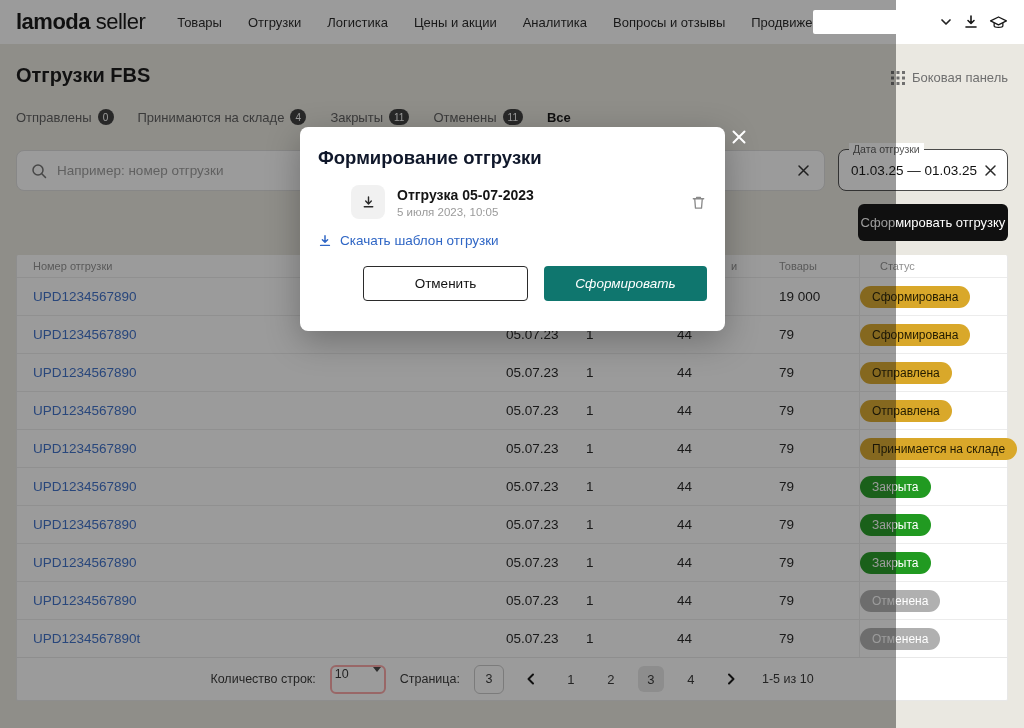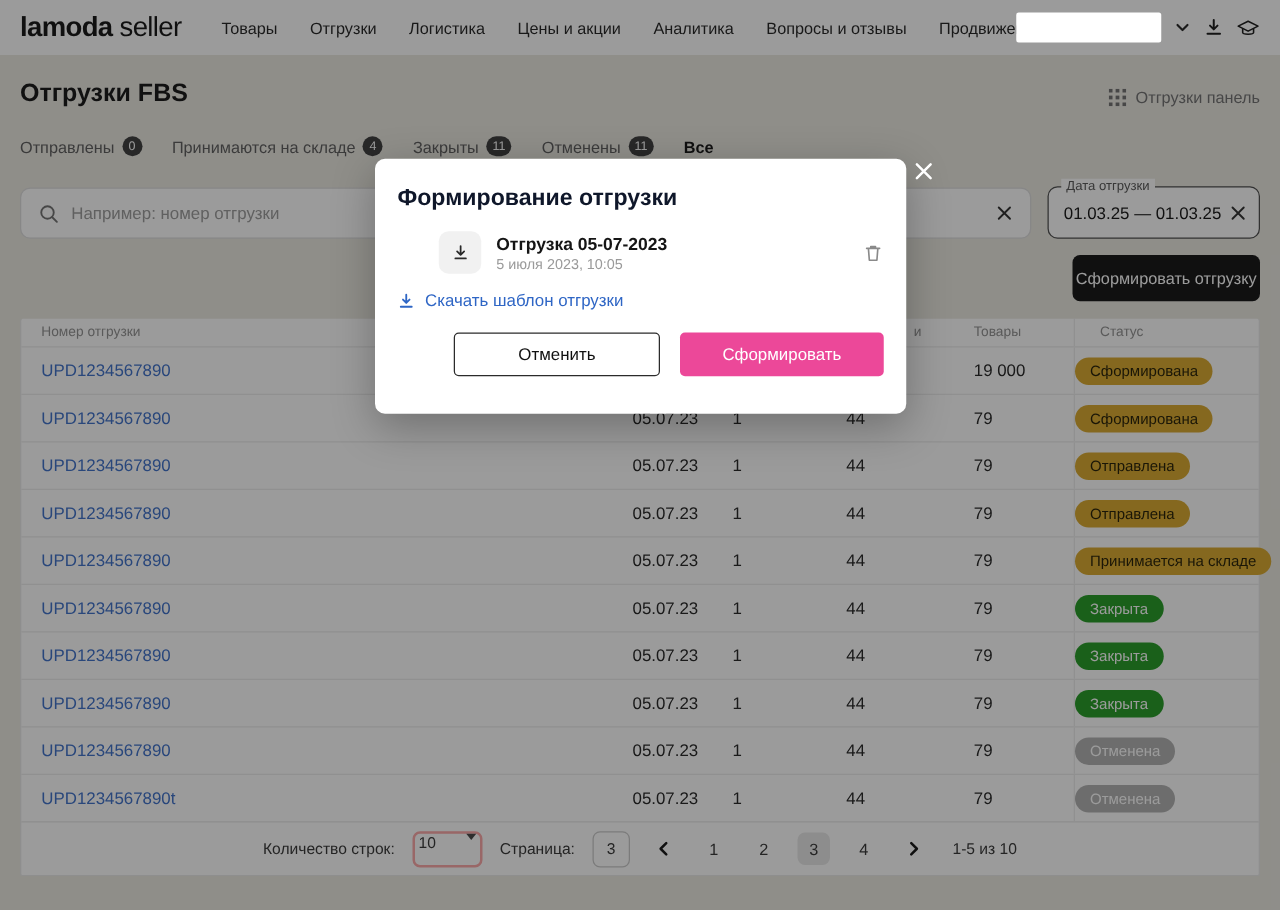--- a/index.html
+++ b/index.html
@@ -1,18 +1,18 @@
 <!DOCTYPE html>
 <html><head>
 <meta charset="utf-8">
 <style>
   * { margin:0; padding:0; box-sizing:border-box; }
   html,body { width:1024px; height:728px; overflow:hidden; }
   body { font-family:"Liberation Sans", sans-serif; background:#EAE8E1; position:relative; }
-  .stage { position:absolute; inset:0; width:1024px; height:728px; }
+  .stage { position:absolute; inset:0; width:896px; height:728px; }
 
   
   .topbar { position:absolute; left:0; top:0; width:1024px; height:44px; background:#fff; display:flex; align-items:center; padding-left:16px; }
   .logo { font-size:22px; letter-spacing:-0.5px; white-space:nowrap; margin-right:32px; }
   .logo-bold { font-weight:800; font-style:italic; color:#111; font-style:normal; }
   .logo-light { font-weight:300; color:#111; }
   .nav { display:flex; gap:26px; }
   .nav-item { font-size:13px; color:#1f1f1f; cursor:pointer; white-space:nowrap; }
   .top-controls { position:absolute; right:16px; top:0; height:44px; display:flex; align-items:center; gap:10px; }
   .account-input { width:116px; height:24px; border:none; background:#fff; position:relative; z-index:55; border-radius:2px; outline:none; font-size:13px; padding:0 6px; }
@@ -74,21 +74,21 @@
   .file-row { margin-top:16px; display:flex; align-items:center; gap:12px;margin-left:33px; }
   .file-icon-box { width:34px; height:34px; background:#F1F1F1; border-radius:8px; display:flex; align-items:center; justify-content:center; flex:0 0 auto; }
   .file-name { font-size:14px; font-weight:600; color:#151515; }
   .file-meta { font-size:11.5px; color:#9A9A9A; margin-top:3px; }
   .trash { margin-left:auto; cursor:pointer; display:flex; }
   .tpl-link { margin-top:14px; display:flex; align-items:flex-end; gap:8px; cursor:pointer; }
   .tpl-link span { font-size:13.5px; color:#2F66C5; font-weight:500; }
   .modal-btns { margin-top:18px; display:flex; gap:16px;padding-left:45px; }
   .btn { flex:1; height:35px; border-radius:4px; font-size:13.5px; cursor:pointer; font-family:inherit; }
   .btn.cancel { background:#fff; border:1px solid #2B2B2B; color:#111; }
-  .btn.submit { background:#ec4899; border:none; color:#fff; }
+  .btn.submit { background:#0f766e; border:none; color:#fff;font-style:italic; }
   .modal-close { position:absolute; left:731px; top:129px; z-index:100; cursor:pointer; display:flex; }
 </style>
 </head>
 <body>
 
 <div class="stage">
 
   <header class="topbar">
     <div class="logo">
       <span class="logo-bold">lamoda</span><span class="logo-light"> seller</span>
@@ -135,21 +135,21 @@
               <rect x="11" y="0" width="3" height="3"></rect>
               <rect x="0" y="5.5" width="3" height="3"></rect>
               <rect x="5.5" y="5.5" width="3" height="3"></rect>
               <rect x="11" y="5.5" width="3" height="3"></rect>
               <rect x="0" y="11" width="3" height="3"></rect>
               <rect x="5.5" y="11" width="3" height="3"></rect>
               <rect x="11" y="11" width="3" height="3"></rect>
             </g>
         </svg>
       </span>
-      <span>Отгрузки панель</span>
+      <span>Боковая панель</span>
     </div>
   </div>
 
   <div class="tabs">
     <div class="tab">
       <span class="tab-label">Отправлены</span>
       <span class="tab-count">0</span>
     </div>
     <div class="tab">
       <span class="tab-label">Принимаются на складе</span>

